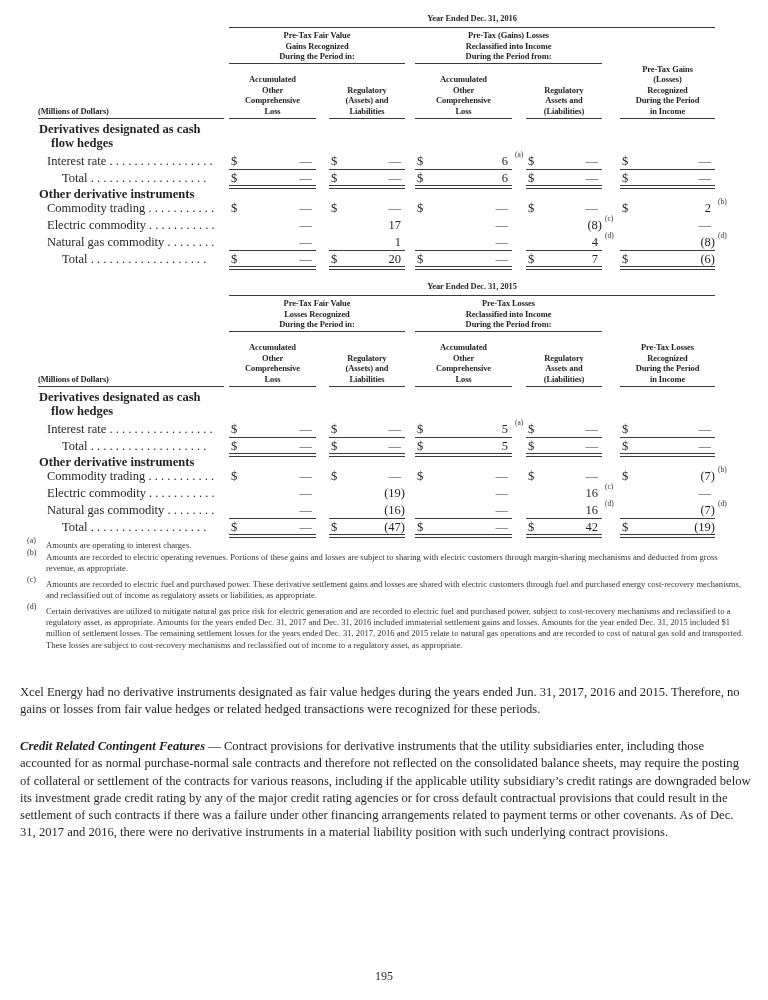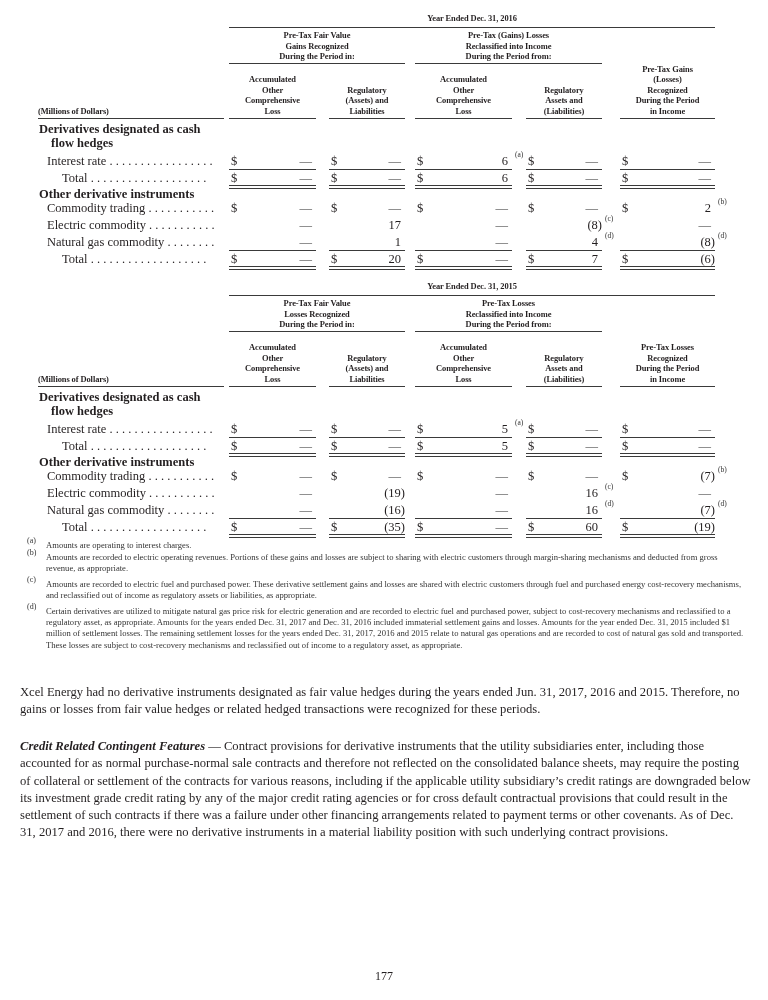--- a/index.html
+++ b/index.html
@@ -270,25 +270,25 @@
     <div class="val" style="left: 329px; width: 76px; top: 503px;">(16)</div>
     <div class="val dash" style="left: 415px; width: 93px; top: 503px;">—</div>
     <div class="val" style="left: 526px; width: 72px; top: 503px;">16</div>
     <div class="fnm" style="left: 605px; top: 500px;">(d)</div>
     <div class="val" style="left: 620px; width: 95px; top: 503px;">(7)</div>
     <div class="fnm" style="left: 718px; top: 500px;">(d)</div>
     <div class="lbl indent2" style="top: 520px;">Total . . . . . . . . . . . . . . . . . . .</div>
     <div class="dollar" style="left: 231px; top: 520px;">$</div>
     <div class="val dash" style="left: 229px; width: 83px; top: 520px;">—</div>
     <div class="dollar" style="left: 331px; top: 520px;">$</div>
-    <div class="val" style="left: 329px; width: 76px; top: 520px;">(35)</div>
+    <div class="val" style="left: 329px; width: 76px; top: 520px;">(47)</div>
     <div class="dollar" style="left: 417px; top: 520px;">$</div>
     <div class="val dash" style="left: 415px; width: 93px; top: 520px;">—</div>
     <div class="dollar" style="left: 528px; top: 520px;">$</div>
-    <div class="val" style="left: 526px; width: 72px; top: 520px;">60</div>
+    <div class="val" style="left: 526px; width: 72px; top: 520px;">42</div>
     <div class="dollar" style="left: 622px; top: 520px;">$</div>
     <div class="val" style="left: 620px; width: 95px; top: 520px;">(19)</div>
     <div class="line thin" style="left: 229px; width: 87px; top: 518px;"></div>
     <div class="dbl" style="left: 229px; width: 87px; top: 534px;"></div>
     <div class="line thin" style="left: 329px; width: 76px; top: 518px;"></div>
     <div class="dbl" style="left: 329px; width: 76px; top: 534px;"></div>
     <div class="line thin" style="left: 415px; width: 97px; top: 518px;"></div>
     <div class="dbl" style="left: 415px; width: 97px; top: 534px;"></div>
     <div class="line thin" style="left: 526px; width: 76px; top: 518px;"></div>
     <div class="dbl" style="left: 526px; width: 76px; top: 534px;"></div>
@@ -297,14 +297,14 @@
     <div class="fn-mark" style="top: 536px;">(a)</div>
     <div class="fn-text" style="top: 540px;">Amounts are operating to interest charges.</div>
     <div class="fn-mark" style="top: 548px;">(b)</div>
     <div class="fn-text" style="top: 552px;">Amounts are recorded to electric operating revenues.  Portions of these gains and losses are subject to sharing with electric customers through margin-sharing mechanisms and deducted from gross revenue, as appropriate.</div>
     <div class="fn-mark" style="top: 575px;">(c)</div>
     <div class="fn-text" style="top: 579px;">Amounts are recorded to electric fuel and purchased power.  These derivative settlement gains and losses are shared with electric customers through fuel and purchased energy cost-recovery mechanisms, and reclassified out of income as regulatory assets or liabilities, as appropriate.</div>
     <div class="fn-mark" style="top: 602px;">(d)</div>
     <div class="fn-text" style="top: 606px;">Certain derivatives are utilized to mitigate natural gas price risk for electric generation and are recorded to electric fuel and purchased power, subject to cost-recovery mechanisms and reclassified to a regulatory asset, as appropriate.  Amounts for the years ended Dec. 31, 2017 and Dec. 31, 2016 included immaterial settlement gains and losses.  Amounts for the year ended Dec. 31, 2015 included $1 million of settlement losses.  The remaining settlement losses for the years ended Dec. 31, 2017, 2016 and 2015 relate to natural gas operations and are recorded to cost of natural gas sold and transported.  These losses are subject to cost-recovery mechanisms and reclassified out of income to a regulatory asset, as appropriate.</div>
     <div class="para" style="top: 684px;">Xcel Energy had no derivative instruments designated as fair value hedges during the years ended Jun. 31, 2017, 2016 and 2015. Therefore, no gains or losses from fair value hedges or related hedged transactions were recognized for these periods.</div>
     <div class="para" style="top: 738px;"><b style="font-style: italic;">Credit Related Contingent Features</b><span> — </span><span>Contract provisions for derivative instruments that the utility subsidiaries enter, including those accounted for as normal purchase-normal sale contracts and therefore not reflected on the consolidated balance sheets, may require the posting of collateral or settlement of the contracts for various reasons, including if the applicable utility subsidiary’s credit ratings are downgraded below its investment grade credit rating by any of the major credit rating agencies or for cross default contractual provisions that could result in the settlement of such contracts if there was a failure under other financing arrangements related to payment terms or other covenants.  As of Dec. 31, 2017 and 2016, there were no derivative instruments in a material liability position with such underlying contract provisions.</span></div>
-    <div class="pgnum">177</div>
+    <div class="pgnum">195</div>
   </div>
 
 </body></html>

